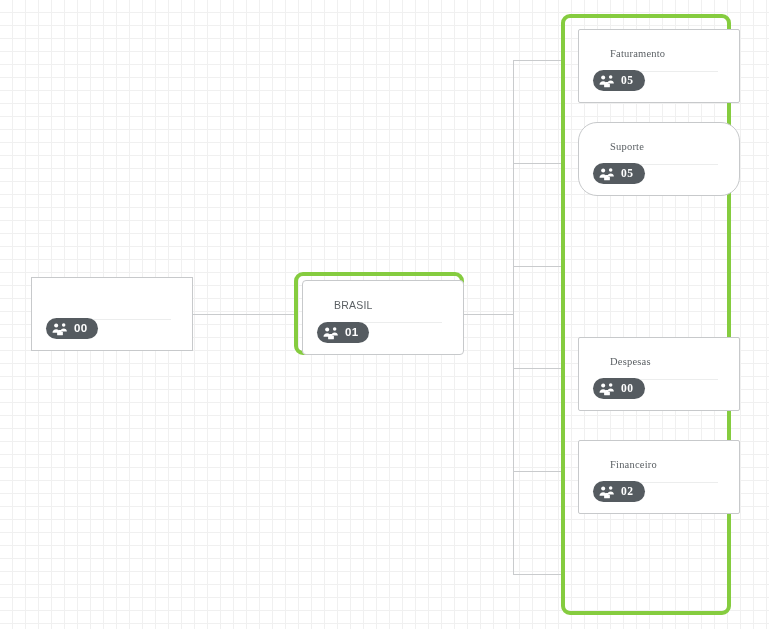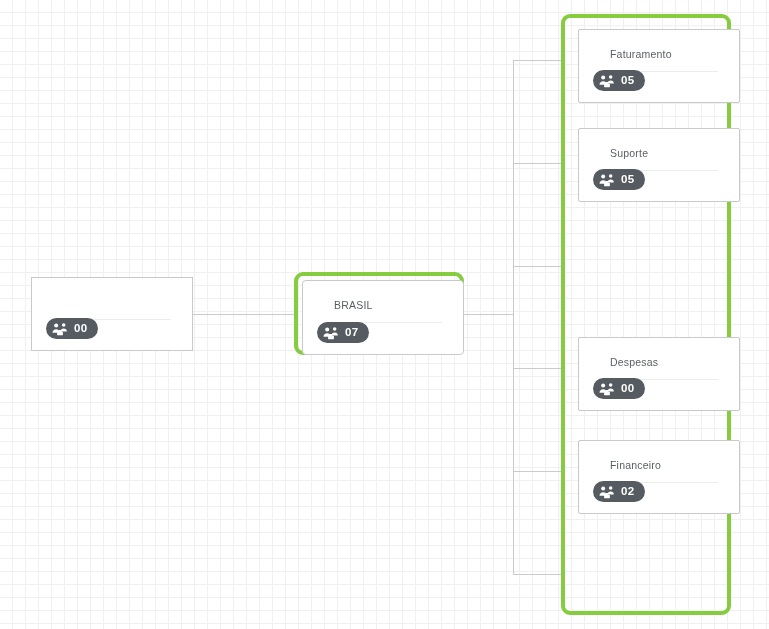--- a/index.html
+++ b/index.html
@@ -137,20 +137,21 @@
     left: 561px;
     top: 14px;
     width: 170px;
     height: 601px;
   }
   .dept-card {
     left: 13px;
     width: 162px;
     height: 74px;
     border-radius: 2px;
+    font-family: Liberation Serif, serif;
   }
 </style>
 </head>
 <body>
 
 <div id="org-canvas">
 
   <div id="connectors">
 
     <div class="conn conn-h" style="left:193px; top:314px; width:101px;"></div>
@@ -189,21 +190,21 @@
       <div class="node-divider"></div>
       <div class="count-badge">
         <svg class="people-icon" viewBox="0 0 20 17">
           <circle cx="5.2" cy="4.0" r="2.5" fill="#ffffff"></circle>
           <path d="M0.6 13.2c0-2.6 2.1-4.3 4.6-4.3s4.6 1.7 4.6 4.3z" fill="#ffffff"></path>
           <circle cx="14.6" cy="3.6" r="2.2" fill="#ffffff"></circle>
           <path d="M10.6 11.6c0-2.3 1.8-3.8 4-3.8s4 1.5 4 3.8z" fill="#ffffff"></path>
           <rect x="6.4" y="12.0" width="7.2" height="4.4" rx="0.8" fill="#ffffff"></rect>
           <rect x="8.2" y="9.8" width="3.6" height="2.6" rx="0.6" fill="#ffffff"></rect>
         </svg>
-        <span class="count-value">07</span>
+        <span class="count-value">01</span>
       </div>
     </div>
   </div>
 
   <div id="dept-wrap" class="selected-wrap">
 
     <div class="node-card dept-card" style="top:11px;">
       <div class="node-title">Faturamento</div>
       <div class="node-divider"></div>
       <div class="count-badge">
@@ -212,21 +213,21 @@
           <path d="M0.6 13.2c0-2.6 2.1-4.3 4.6-4.3s4.6 1.7 4.6 4.3z" fill="#ffffff"></path>
           <circle cx="14.6" cy="3.6" r="2.2" fill="#ffffff"></circle>
           <path d="M10.6 11.6c0-2.3 1.8-3.8 4-3.8s4 1.5 4 3.8z" fill="#ffffff"></path>
           <rect x="6.4" y="12.0" width="7.2" height="4.4" rx="0.8" fill="#ffffff"></rect>
           <rect x="8.2" y="9.8" width="3.6" height="2.6" rx="0.6" fill="#ffffff"></rect>
         </svg>
         <span class="count-value">05</span>
       </div>
     </div>
 
-    <div class="node-card dept-card" style="top:110px;">
+    <div class="node-card dept-card" style="top:104px;border-radius:19px;">
       <div class="node-title">Suporte</div>
       <div class="node-divider"></div>
       <div class="count-badge">
         <svg class="people-icon" viewBox="0 0 20 17">
           <circle cx="5.2" cy="4.0" r="2.5" fill="#ffffff"></circle>
           <path d="M0.6 13.2c0-2.6 2.1-4.3 4.6-4.3s4.6 1.7 4.6 4.3z" fill="#ffffff"></path>
           <circle cx="14.6" cy="3.6" r="2.2" fill="#ffffff"></circle>
           <path d="M10.6 11.6c0-2.3 1.8-3.8 4-3.8s4 1.5 4 3.8z" fill="#ffffff"></path>
           <rect x="6.4" y="12.0" width="7.2" height="4.4" rx="0.8" fill="#ffffff"></rect>
           <rect x="8.2" y="9.8" width="3.6" height="2.6" rx="0.6" fill="#ffffff"></rect>

